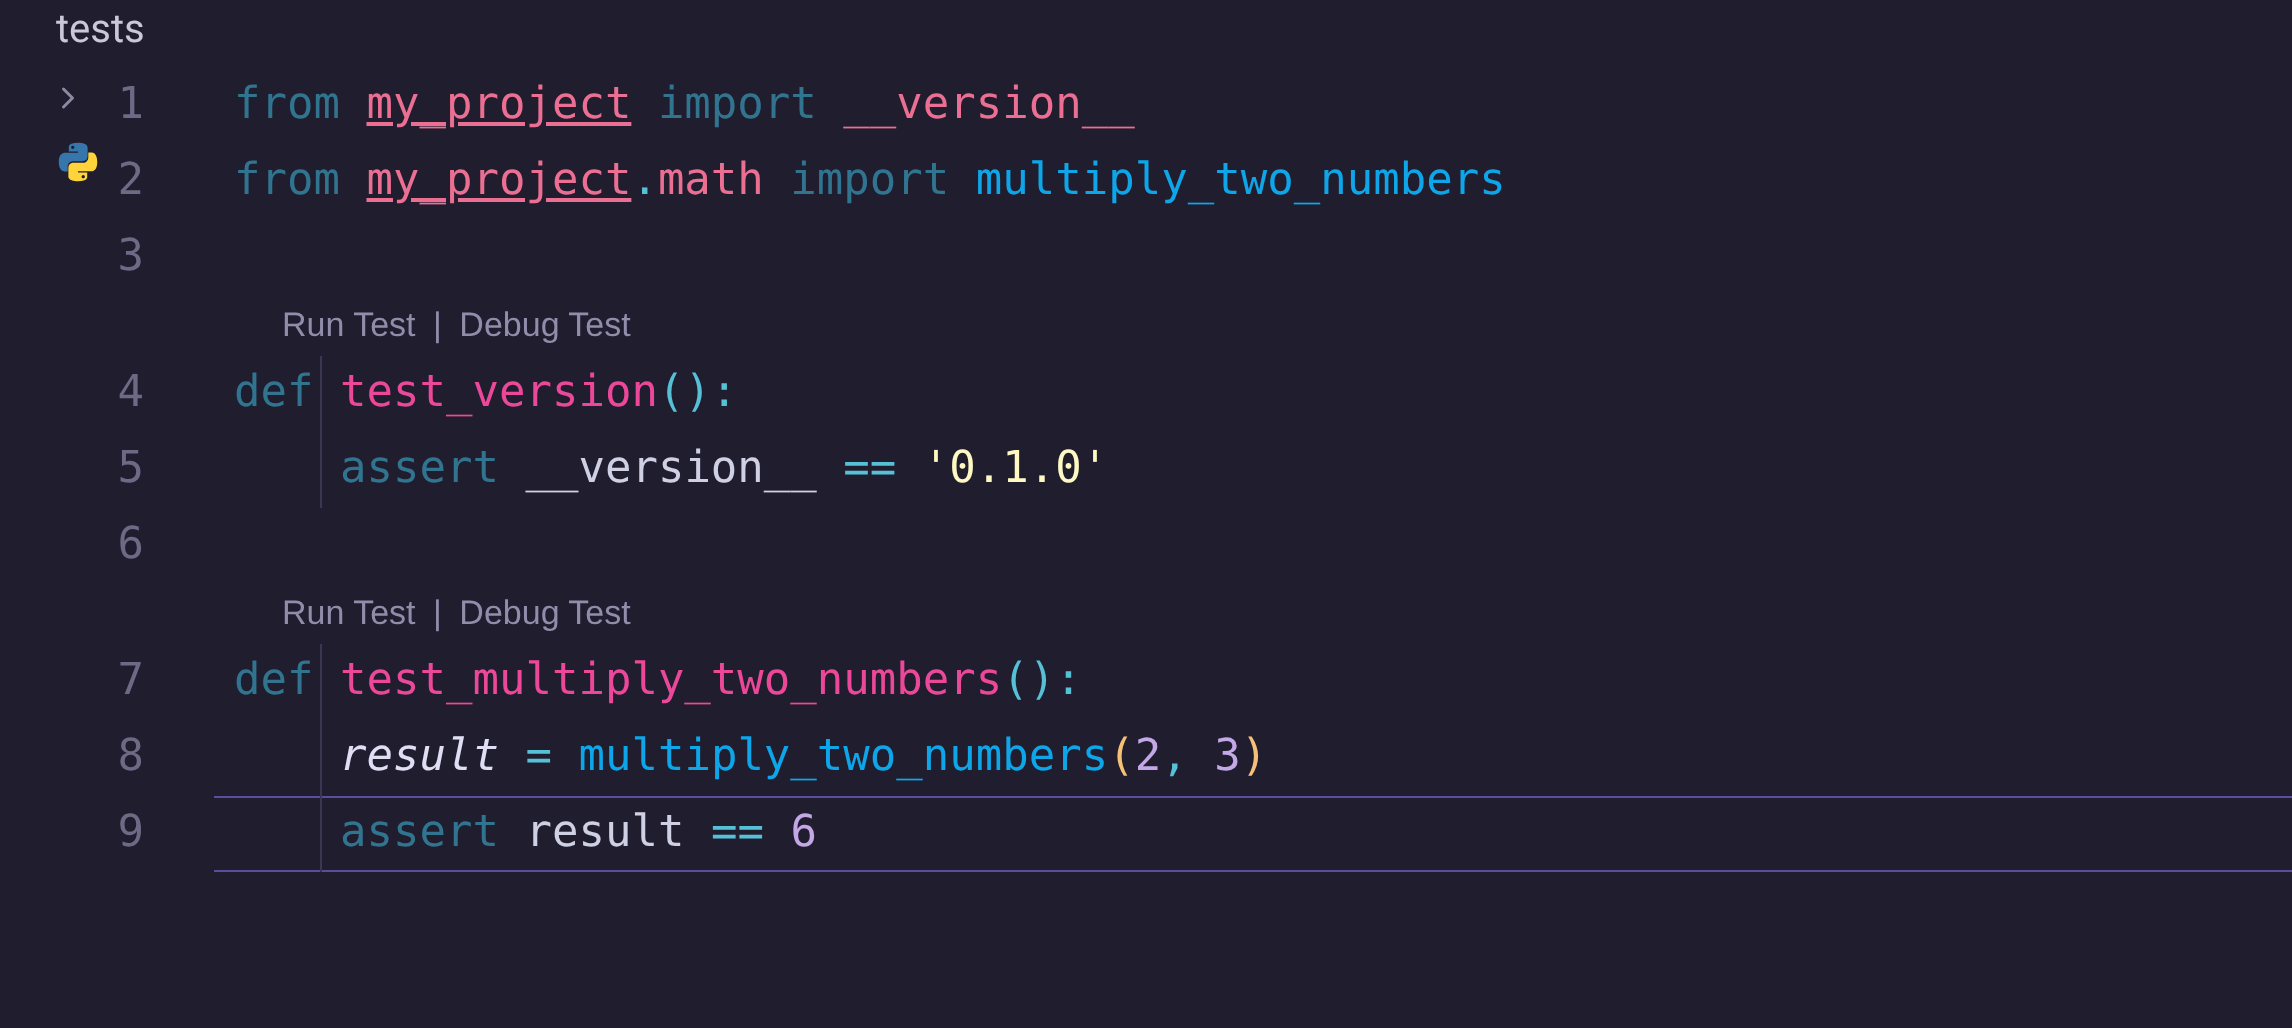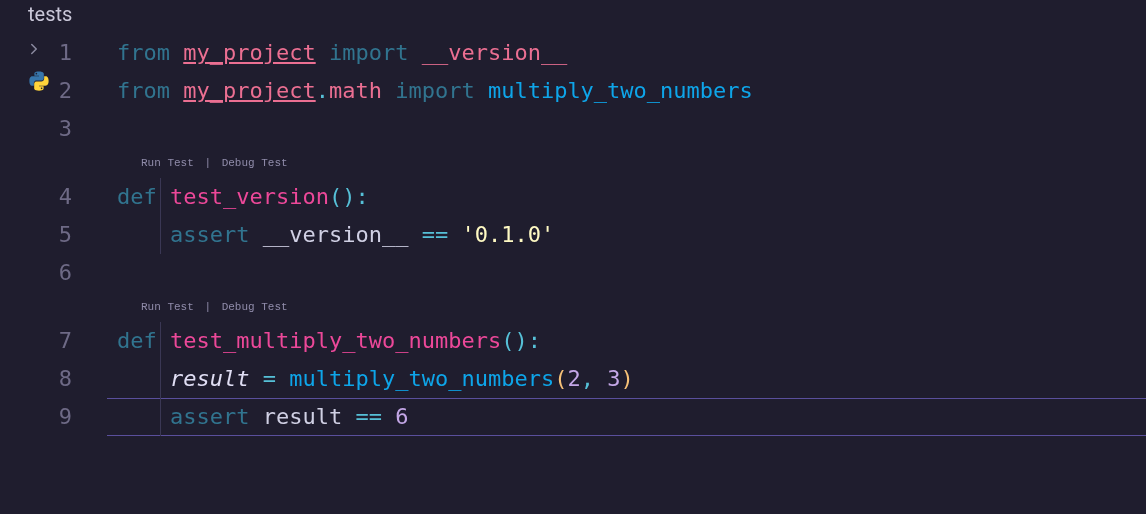--- a/index.html
+++ b/index.html
@@ -52,22 +52,22 @@
     white-space: pre;
     color: #e0def4;
     padding-left: 7px;
     position: relative;
   }
   .codelens-row {
     min-height: 30px;
   }
   .codelens-row .gutter { line-height: 30px; }
   .codelens {
-    font-family: Liberation Mono, monospace;
-    font-size: 11px;
+    font-family: Liberation Sans, sans-serif;
+    font-size: 17px;
     color: #908caa;
     line-height: 30px;
     padding-left: 31px;
   }
   .codelens .lens-link { color: #908caa; }
   .codelens .sep { color: #908caa; margin: 0 4px; }
   .kw   { color: #31748f; text-align: center; }
   .mod  { color: #eb6f92; text-decoration: underline; }
   .attr { color: #eb6f92; }
   .fn   { color: #ec4899; }

